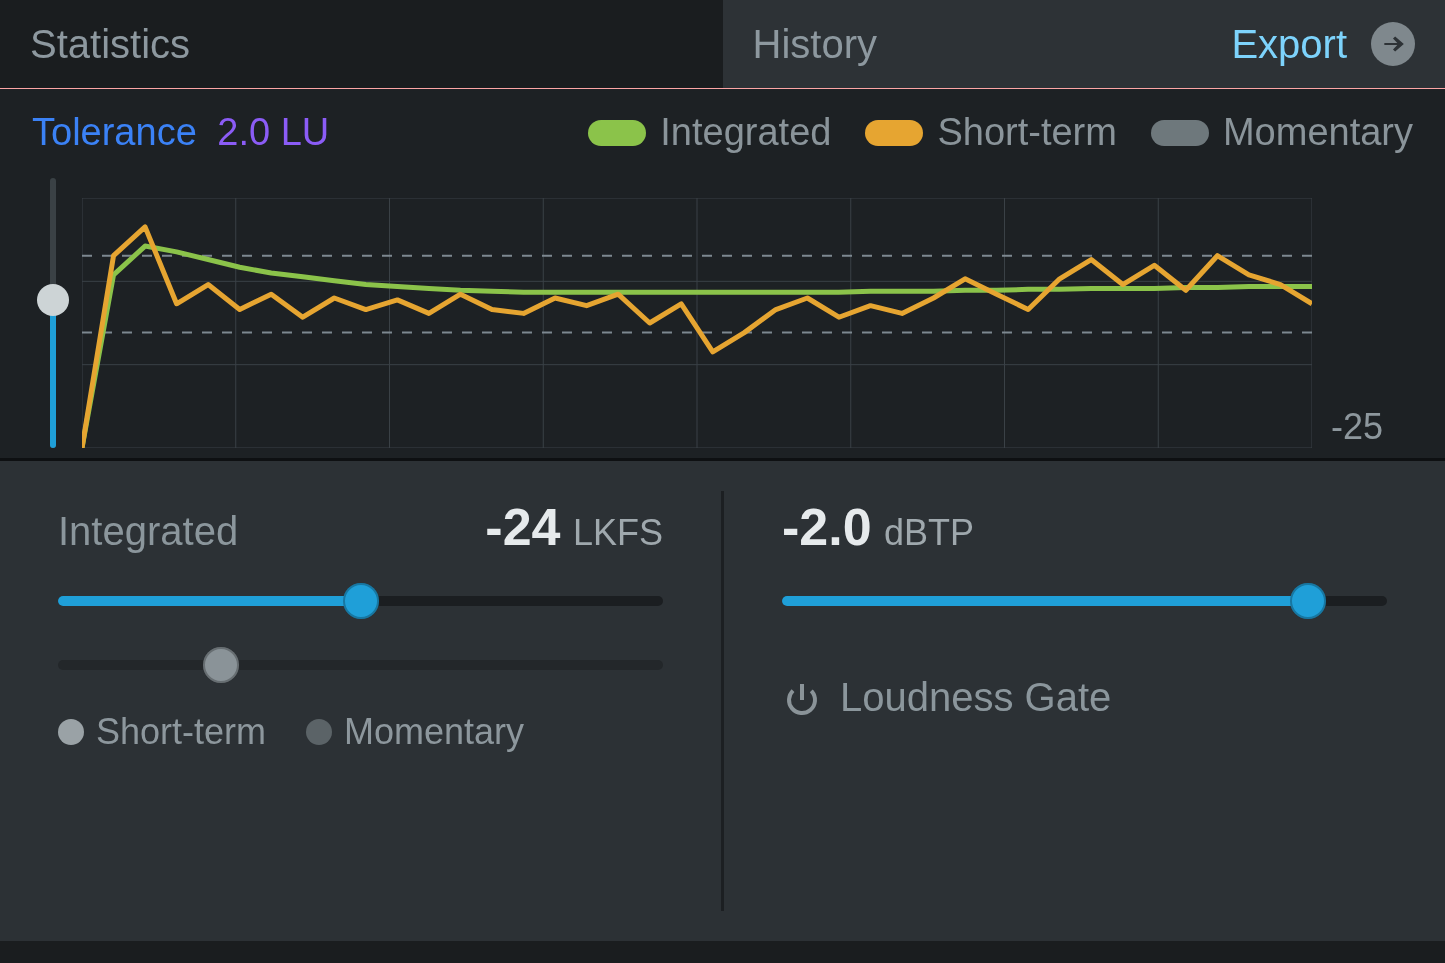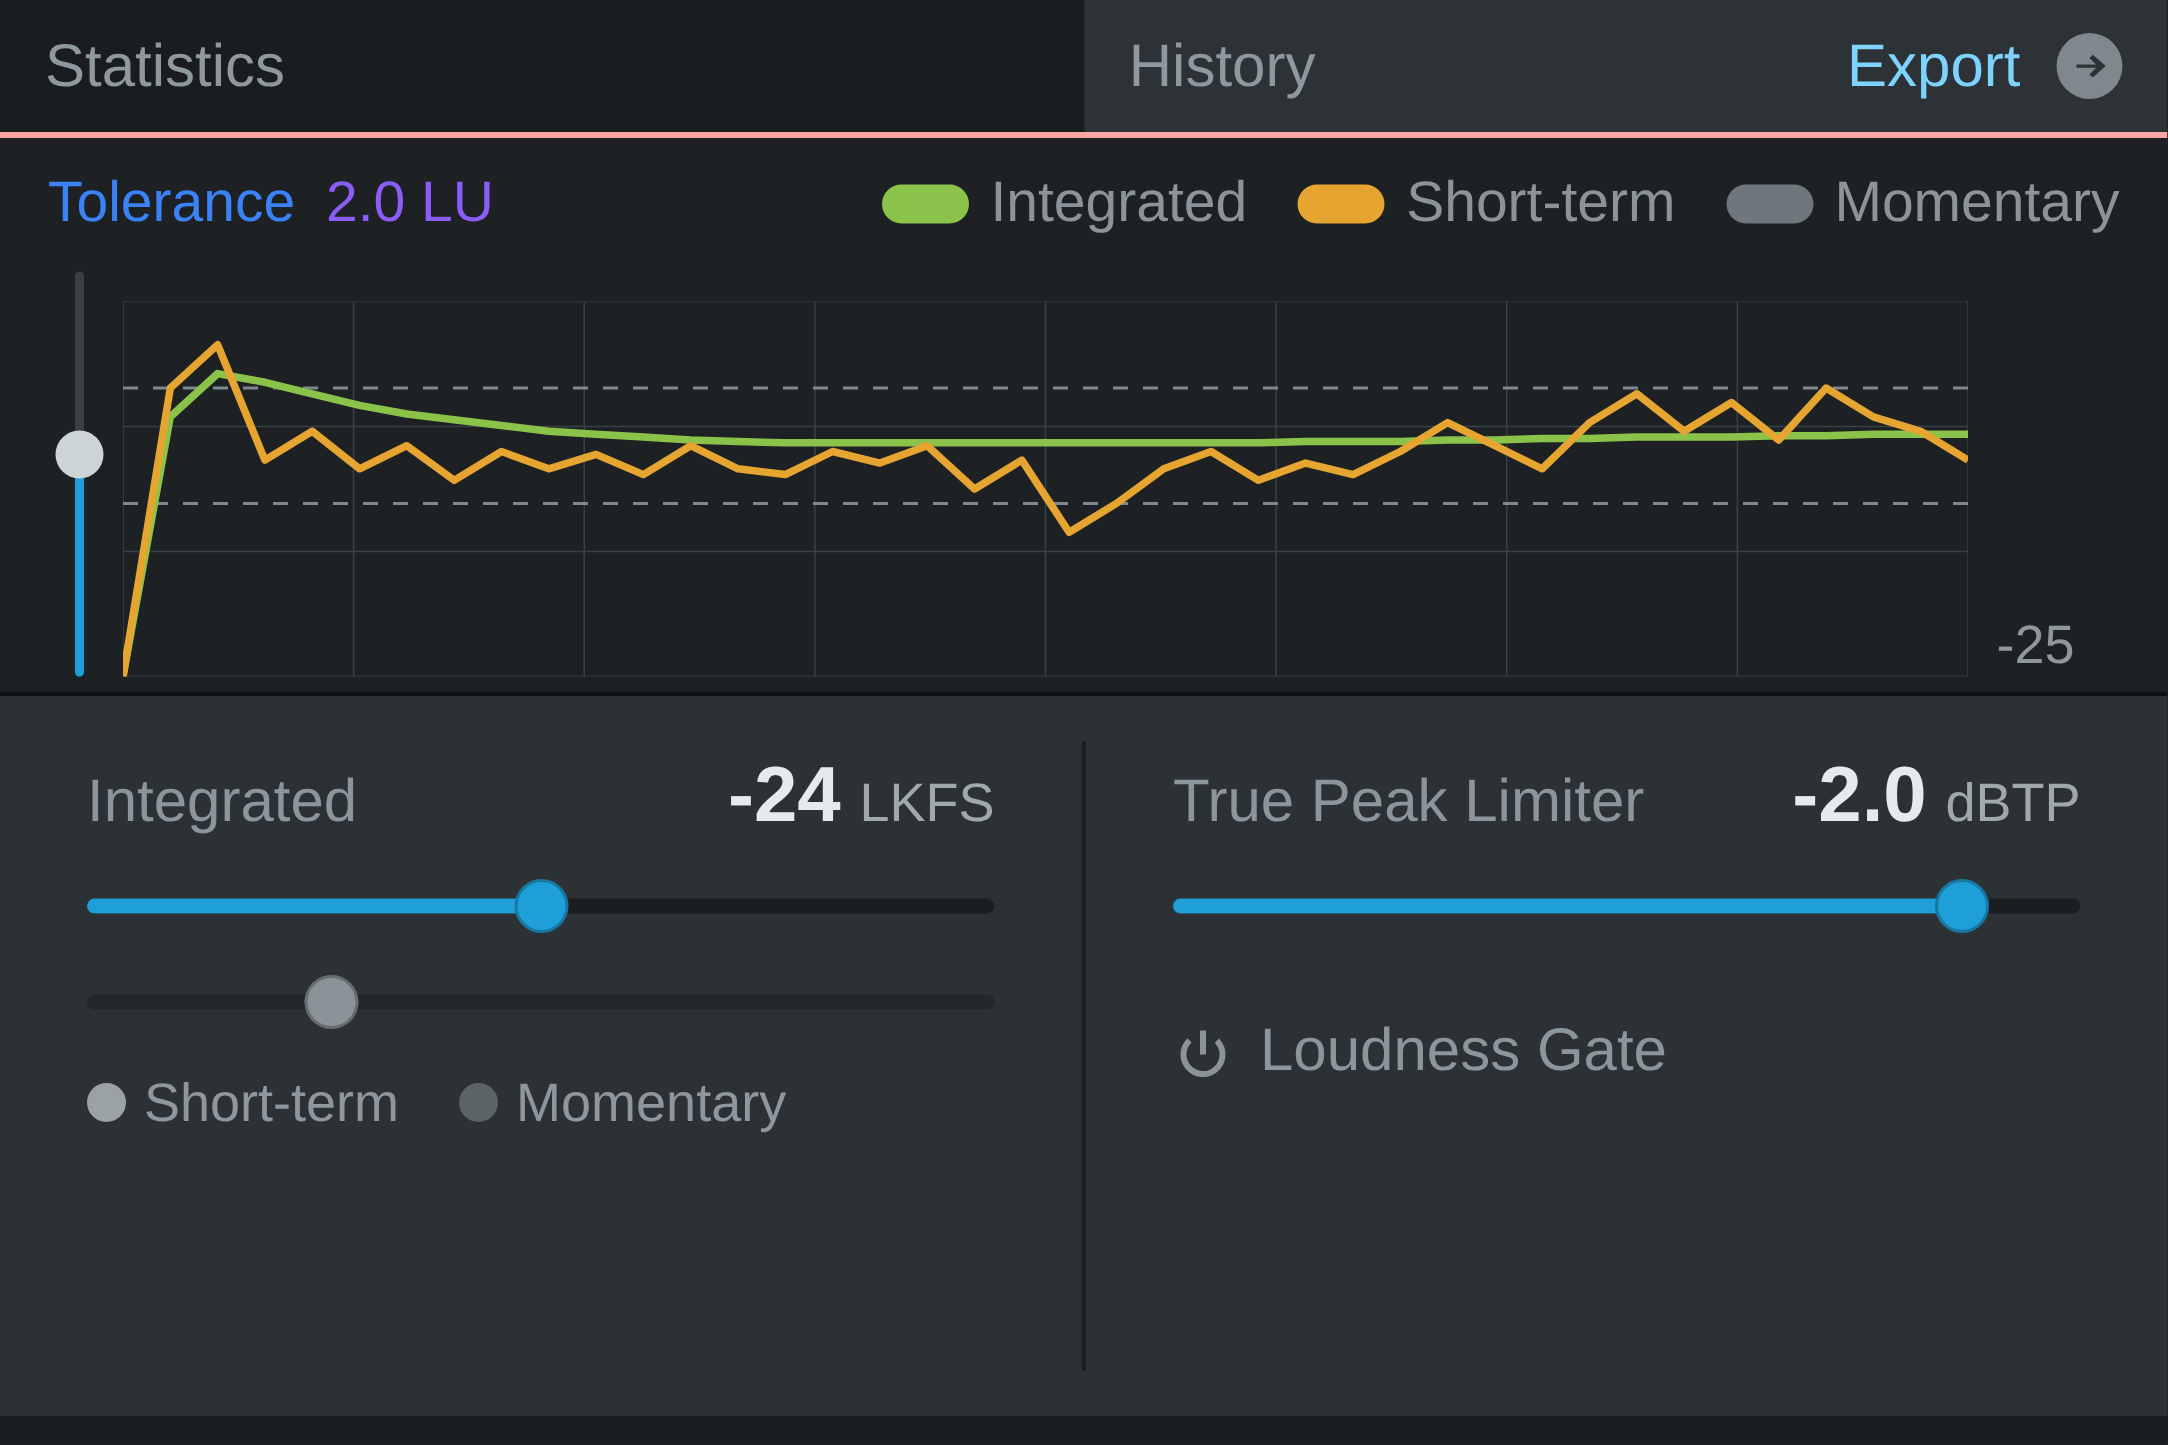--- a/index.html
+++ b/index.html
@@ -1,16 +1,16 @@
 <!DOCTYPE html>
 <html><head>
 <meta charset="utf-8">
 <style>
   html,body{margin:0;padding:0;width:1445px;height:963px;background:#1a1d1f;font-family:"Segoe UI",Arial,sans-serif;color:#9aa4ab;overflow:hidden}
-  .tabs{display:flex;height:88px;border-bottom:4px solid #fca5a5}
+  .tabs{display:flex;height:88px;border-bottom:1px solid #fca5a5}
   .tab{flex:1;display:flex;align-items:center;padding:0 30px;font-size:40px;color:#8d989f;background:#2d3236;cursor:pointer}
   .tab.active{background:#1a1d1f}
   .tab.history{justify-content:space-between}
   .export{display:flex;align-items:flex-start;gap:24px;color:#7dd3fc}
   .export-icon{width:44px;height:44px;border-radius:50%;background:#7f888d;display:flex;align-items:center;justify-content:center}
   .export-icon svg{width:26px;height:26px;fill:#2d3236}
   .chart-panel{padding:22px 24px 10px 24px;background:#1d2124}
   .chart-header{display:flex;align-items:center;gap:40px;font-size:38px;padding:0 8px 14px 8px}
   .tolerance-label{color:#3b82f6}
   .tolerance-value{color:#8b5cf6;margin-left:10px}
@@ -158,21 +158,20 @@
         <span class="dot off"></span>
         <span>Momentary</span>
       </div>
     </div>
   </div>
 
   <div class="divider"></div>
 
   <div class="col">
     <div class="param-row">
-      <span class="param-label">True Peak Limiter</span>
       <span>
         <span class="param-value">-2.0</span>
         <span class="param-unit">dBTP</span>
       </span>
     </div>
     <div class="hslider">
       <div class="tr"></div>
       <div class="fl" id="sl3f" style="width: 87%;"></div>
       <div class="th" id="sl3t" style="left: 87%;"></div>
     </div>

